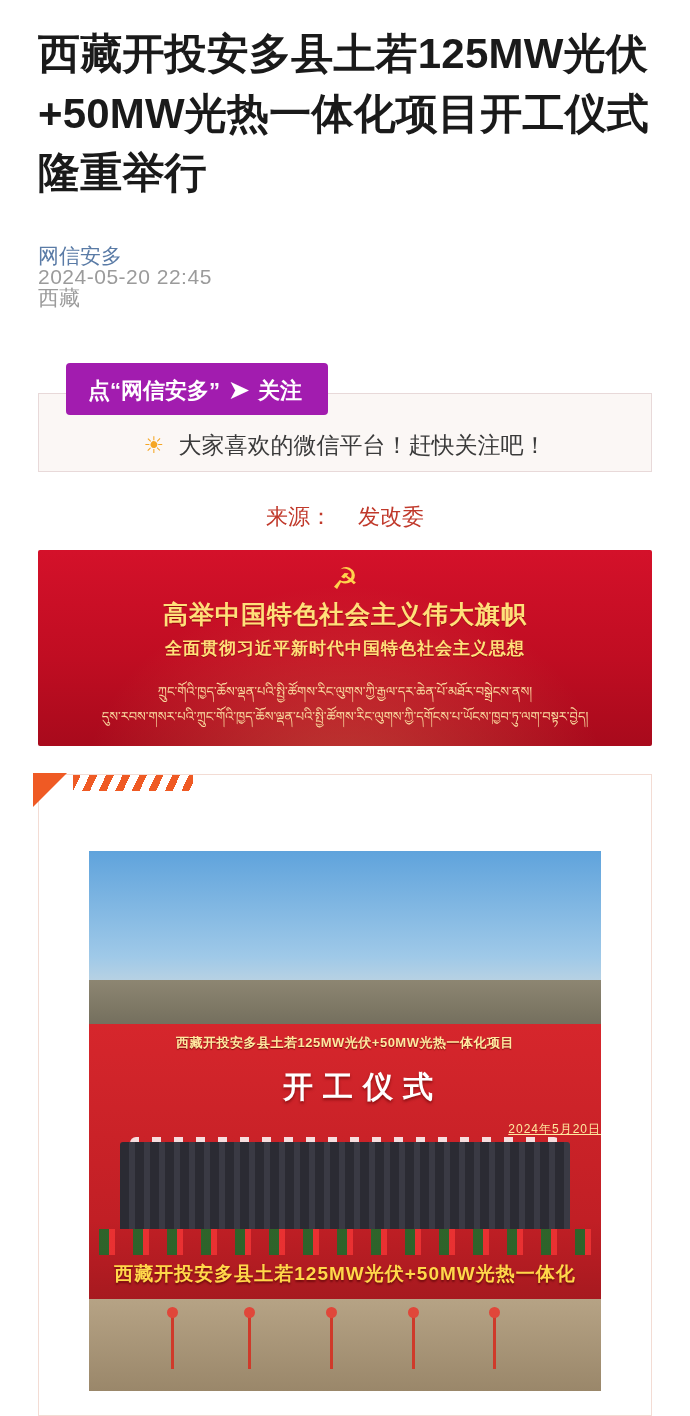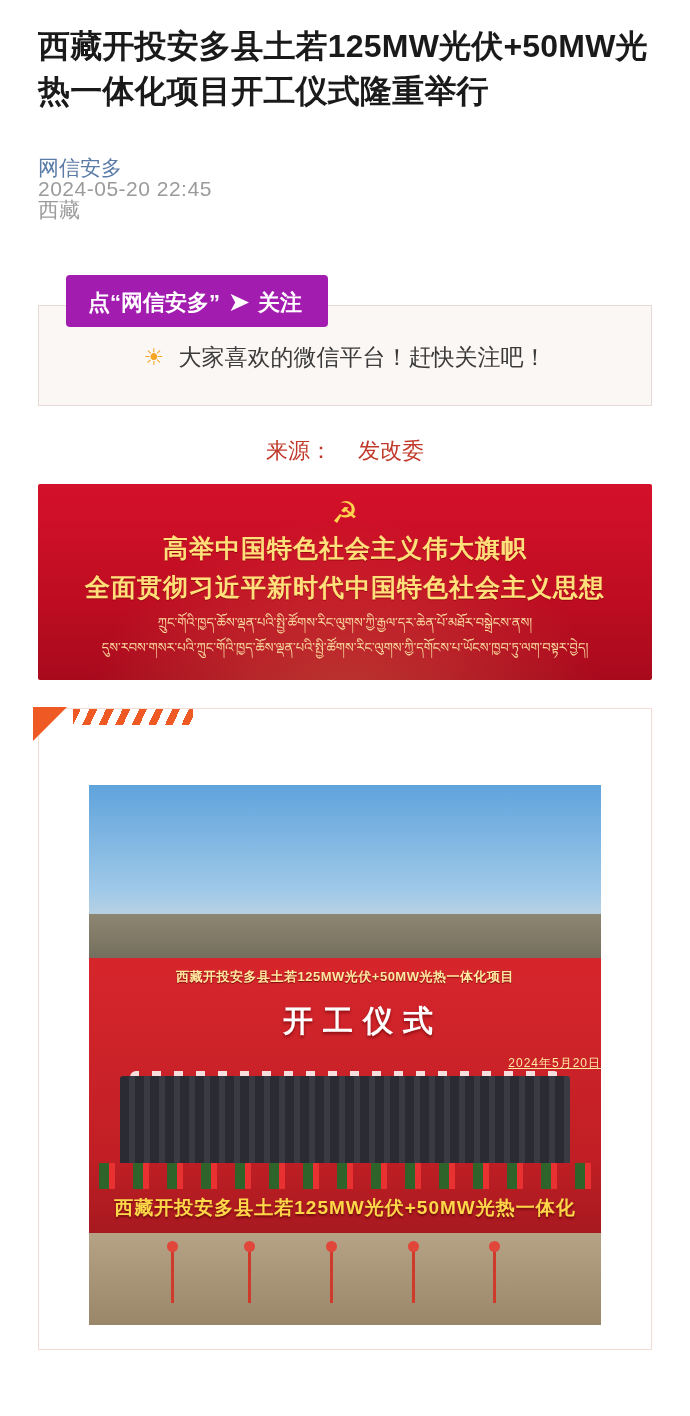--- a/index.html
+++ b/index.html
@@ -15,21 +15,21 @@
     color: #222;
     -webkit-font-smoothing: antialiased;
   }
   .page {
     width: 690px;
     padding: 0 38px;
   }
 
   
   .article-title {
-    font-size: 32px;
+    font-size: 42px;
     line-height: 1.42;
     font-weight: 700;
     color: #1a1a1a;
     letter-spacing: 0.2px;
     margin: 14px 0 16px 0;
     padding-top: 10px;
   }
 
   
   .meta-row {
@@ -77,21 +77,21 @@
     text-align: center;
     color: #ffffff;
     font-size: 24px;
     margin: 0 6px;
     transform: translateY(-1px);
   }
   .follow-sub {
     border: 1px solid #e8d9d9;
     background: #fbf7f5;
     margin-top: -22px;
-    padding: 36px 20px 32px 20px;
+    padding: 36px 20px 10px 20px;
     text-align: center;
     font-size: 23px;
     color: #3a3a3a;
   }
   .follow-sub .sun {
     color: #f5a623;
     margin-right: 8px;
   }
 
   
@@ -137,21 +137,21 @@
   }
   .banner-line1, .banner-line2 {
     color: #ffe07a;
     font-weight: 700;
     position: relative;
     z-index: 2;
     text-shadow: 0 1px 0 rgba(120,0,0,.6);
     letter-spacing: 1px;
   }
   .banner-line1 { font-size: 25px; margin-bottom: 6px; }
-  .banner-line2 { font-size: 25px; margin-bottom: 7px; }
+  .banner-line2 { font-size: 17px; margin-bottom: 20px; }
   .banner-tibetan {
     color: #ffe9a8;
     font-size: 13px;
     position: relative;
     z-index: 2;
     line-height: 1.9;
     text-align: center;
     width: 95%;
     opacity: .95;
     word-break: break-all;

